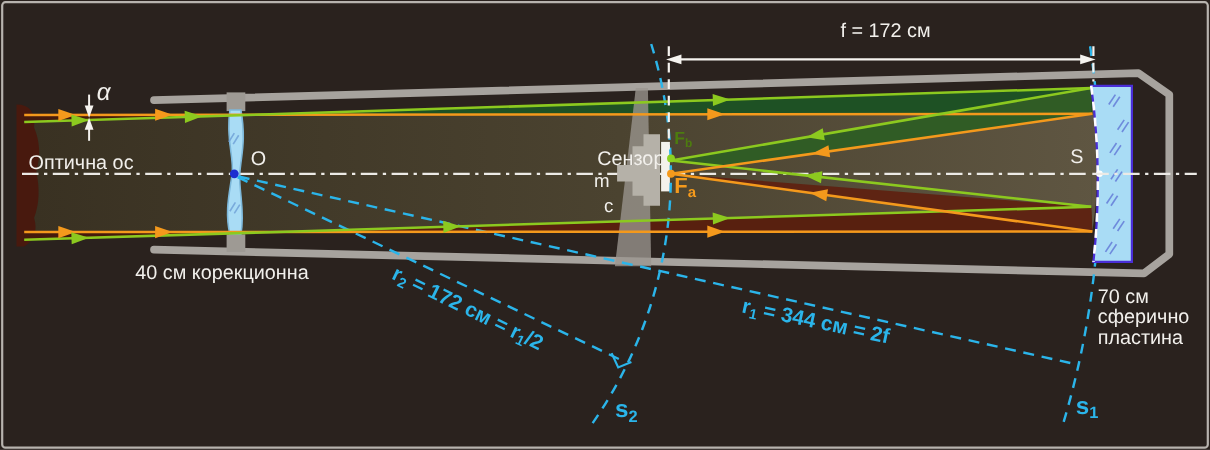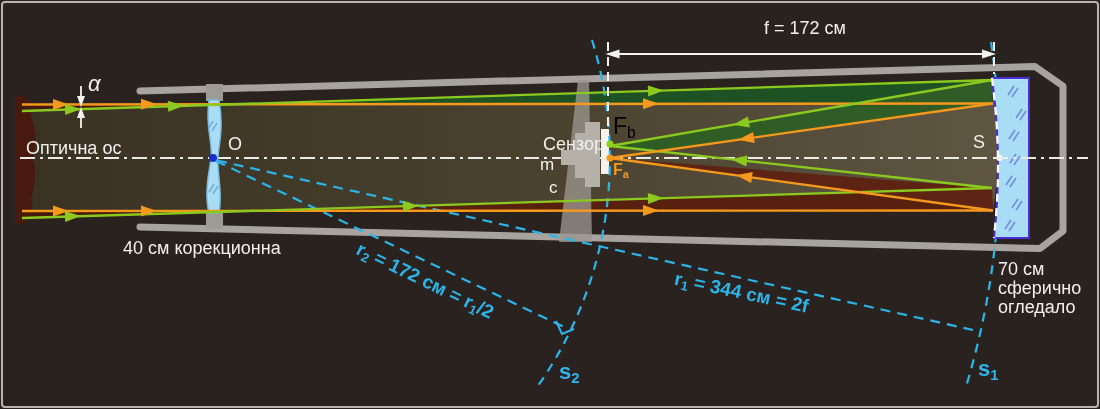--- a/index.html
+++ b/index.html
@@ -10,22 +10,22 @@
   #stage svg { position:absolute; left:0; top:0; }
   .lbl {
     position:absolute; color:#f2f0ec; font-size:18px; line-height:19px;
     white-space:nowrap; user-select:none;
   }
   .lbl.right { text-align:right; }
   .lbl.center { text-align:center; }
   .lbl.cyan { color:#2bb5ea; font-weight:bold; font-size:19px; }
   .lbl.rot { transform:translate(-50%,-50%) rotate(26deg); transform-origin:center; }
   .lbl.rot2 { transform:translate(-50%,-50%) rotate(12deg); transform-origin:center; }
-  .lbl.green { color:#000000; font-weight:normal; font-size:23px; }
-  .lbl.orange { color:#f59a1c; font-weight:bold; font-size:16px; }
+  .lbl.green { color:#4d7c0f; font-weight:bold; font-size:16px; }
+  .lbl.orange { color:#f59a1c; font-weight:bold; font-size:20px; }
   .lbl.italic { font-style:italic; font-size:22px; }
   sub { font-size:0.68em; vertical-align:-0.28em; }
 </style>
 </head>
 <body>
 
 <div id="stage">
 
 <svg width="1100" height="409" viewBox="0 0 1100 409">
   <defs>
@@ -164,21 +164,21 @@
 
 <div class="lbl" style="left:540px; top:155px; font-size:17px;">m</div>
 <div class="lbl" style="left:549px; top:178px; font-size:17px;">c</div>
 
 <div class="lbl center" style="left:745px; top:19px; width:120px;">f = 172 см</div>
 <div class="lbl" style="left:973px; top:133px;">S</div>
 
 <div class="lbl" style="left:998px; top:260px;">
   <div>70 см</div>
   <div>сферично</div>
-  <div>огледало</div>
+  <div>пластина</div>
 </div>
 
 <div class="lbl cyan rot" style="left:424px; top:283px;"><span>r</span><sub>2</sub><span> = 172 см = r</span><sub>1</sub><span>/2</span></div>
 
 <div class="lbl cyan rot2" style="left:741px; top:295px;"><span>r</span><sub>1</sub><span> = 344 см = 2f</span></div>
 
 <div class="lbl cyan" style="left:559px; top:362px; font-size:22px;"><span>s</span><sub>2</sub></div>
 <div class="lbl cyan" style="left:978px; top:359px; font-size:22px;"><span>s</span><sub>1</sub></div>
 
 </div>

